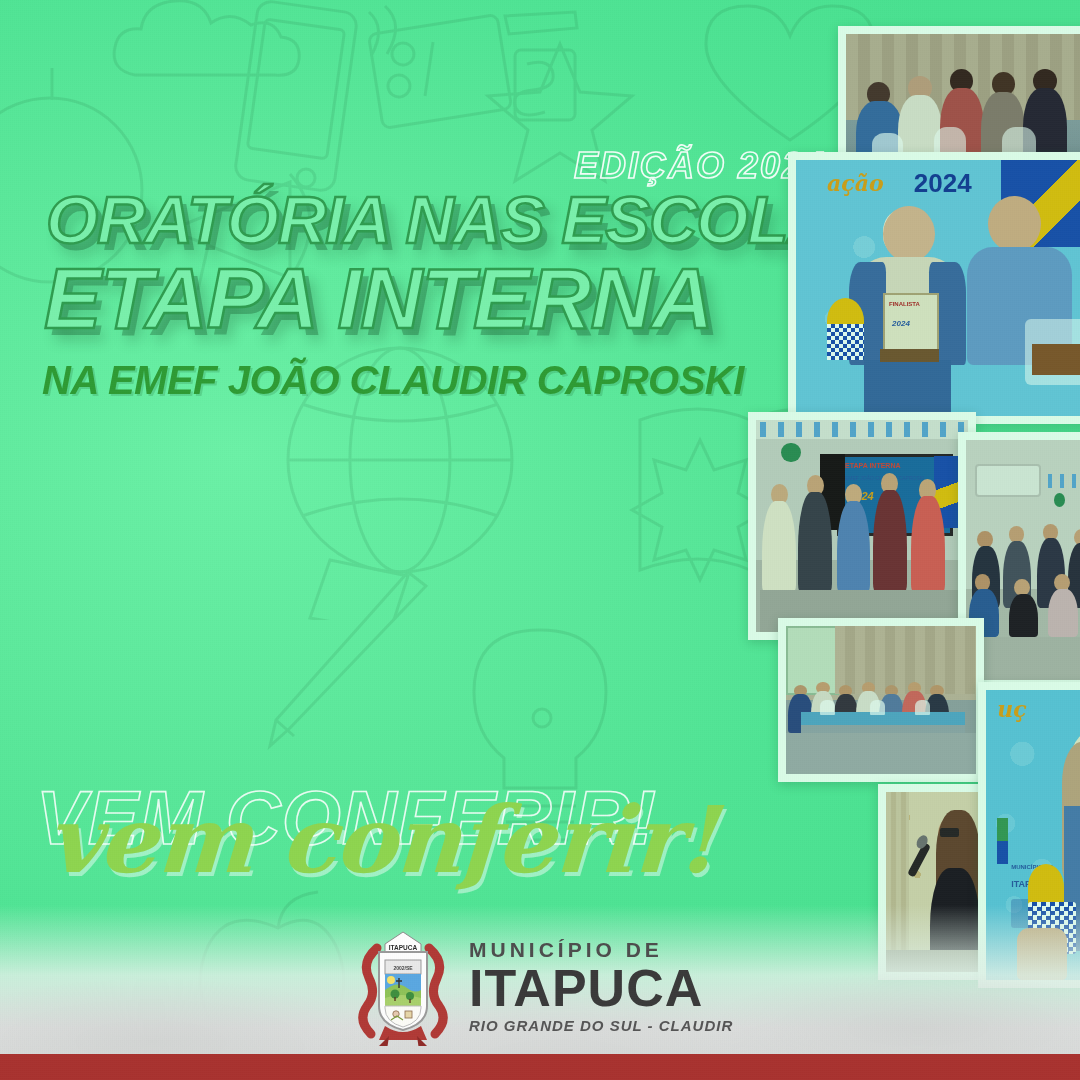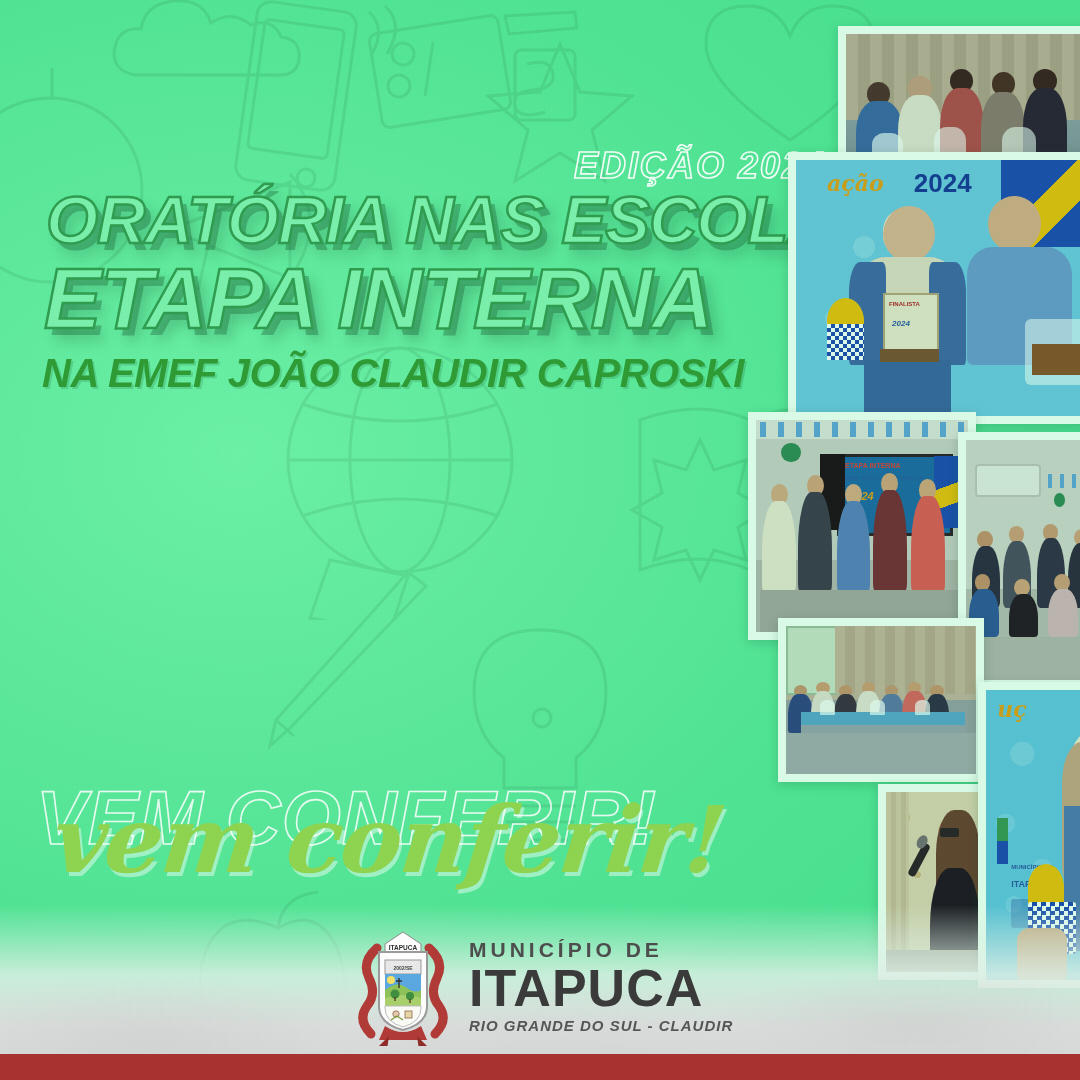--- a/index.html
+++ b/index.html
@@ -40,21 +40,21 @@
     font-weight:900;font-style:italic;line-height:.95;white-space:nowrap;
     color:#79efab;
     -webkit-text-stroke:2.5px #2f9c4f;
     text-shadow:6px 7px 0 rgba(24,92,45,.34), 10px 12px 14px rgba(20,80,40,.28);
     letter-spacing:-1px;
   }
   .t1{font-size:67px;margin-left:4px;}
   .t2{font-size:86px;margin-top:6px;margin-left:2px;}
   .t-sub{
     font-weight:900;font-style:italic;font-size:40px;letter-spacing:-.5px;
-    color:#2e9b34;margin-top:12px;white-space:nowrap;
+    color:#2e9b34;margin-top:19px;white-space:nowrap;
     text-shadow:2px 2px 0 rgba(20,90,35,.18);
   }
   
   .cta{position:absolute;left:36px;top:768px;width:760px;height:130px;}
   .cta-outline{
     position:absolute;left:0;top:6px;
     font-weight:900;font-style:italic;font-size:76px;letter-spacing:1px;
     color:transparent;-webkit-text-stroke:1.6px rgba(255,255,255,.85);
     white-space:nowrap;
   }

